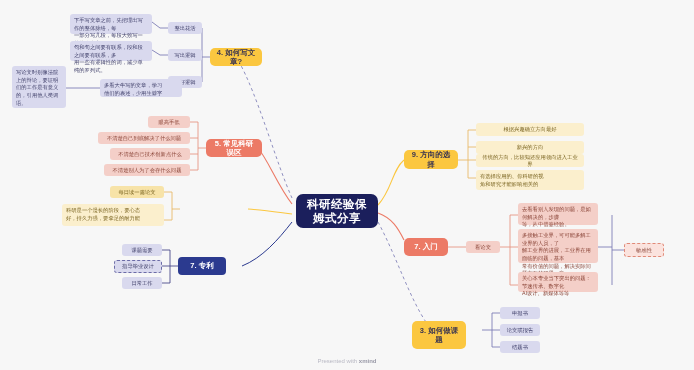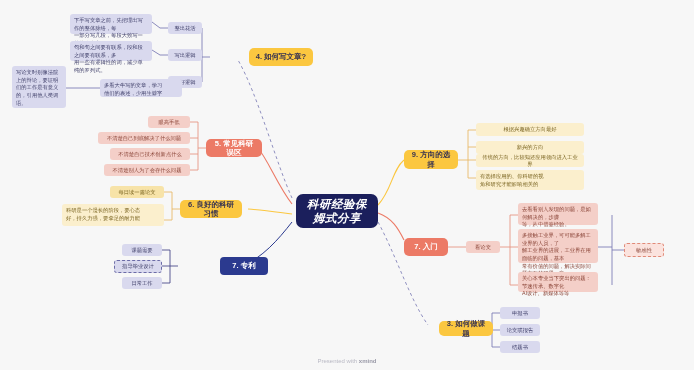--- a/index.html
+++ b/index.html
@@ -15,29 +15,28 @@
 
   .node{position:absolute;box-sizing:border-box;display:flex;align-items:center;justify-content:center;text-align:center;line-height:1.25;}
 
   
   .central{
     background:#1b1f5c;color:#ffffff;
     border-radius:7px;
     font-size:11.5px;font-weight:bold;
     padding:6px 8px;
     letter-spacing:.5px;
-    font-style:italic;
   }
 
   
   .b-yellow{background:#fbc740;color:#3a3550;border-radius:5px;font-size:7.5px;font-weight:bold;padding:4px 6px;}
   
   .b-salmon{background:#ec7a66;color:#ffffff;border-radius:5px;font-size:7.5px;font-weight:bold;padding:4px 6px;}
   
-  .b-navy{background:#2b3a8f;color:#ffffff;border-radius:4px;font-size:7.5px;font-weight:bold;padding:4px 6px;margin-left:42px;}
+  .b-navy{background:#2b3a8f;color:#ffffff;border-radius:4px;font-size:7.5px;font-weight:bold;padding:4px 6px;}
 
   
   .s-lav{background:#d9d9ee;color:#41416b;border-radius:3px;font-size:5.3px;padding:3px 4px;}
   .s-lav-dash{background:#d9d9ee;color:#41416b;border-radius:3px;font-size:5.3px;padding:3px 4px;border:1px dashed #6b6ba6;}
   .s-pink{background:#f4cfc8;color:#8a4437;border-radius:3px;font-size:5.3px;padding:3px 4px;}
   .s-pink-dash{background:#fbe3de;color:#8a4437;border-radius:3px;font-size:5.3px;padding:3px 4px;border:1px dashed #e08a78;}
   .s-yellow{background:#fbefcd;color:#7a6420;border-radius:3px;font-size:5.3px;padding:3px 4px;}
   .s-yellow-dk{background:#f7e3a8;color:#7a6420;border-radius:3px;font-size:5.3px;padding:3px 4px;}
 
   
@@ -124,26 +123,26 @@
   <div class="node s-pink para" style="left:518px;top:203px;width:80px;height:22px;white-space:pre-line;">去看看别人发现的问题，是如何解决的，步骤
 等，从中借鉴经验。</div>
   <div class="node s-pink para" style="left:518px;top:229px;width:80px;height:34px;white-space:pre-line;">多接触工业界，可可能多解工业界的人员，了
 解工业界的进展，工业界在用面临的问题，基本
 常有价值的问题，解决实际问题方面的积累，竞
 赛力和能大。</div>
   <div class="node s-pink para" style="left:518px;top:272px;width:80px;height:20px;white-space:pre-line;">关心本专业当下突出的问题：节速传承、数字化
 AI设计、新媒体等等</div>
   <div class="node s-pink-dash" style="left:624px;top:243px;width:40px;height:14px;">敏感性</div>
 
-  <div class="node b-yellow" style="left:439px;top:321px;width:54px;height:15px;">3. 如何做课题</div>
+  <div class="node b-yellow" style="left:412px;top:321px;width:54px;height:28px;">3. 如何做课题</div>
   <div class="node s-lav" style="left:500px;top:307px;width:40px;height:12px;">申报书</div>
   <div class="node s-lav" style="left:500px;top:324px;width:40px;height:12px;">论文或报告</div>
   <div class="node s-lav" style="left:500px;top:341px;width:40px;height:12px;">结题书</div>
 
-  <div class="node b-yellow" style="left:210px;top:48px;width:64px;height:18px;margin-left:39px;">4. 如何写文章?</div>
+  <div class="node b-yellow" style="left:210px;top:48px;width:52px;height:18px;">4. 如何写文章?</div>
   <div class="node s-lav" style="left:168px;top:22px;width:34px;height:12px;">整出花活</div>
   <div class="node s-lav" style="left:168px;top:49px;width:34px;height:12px;">写出逻辑</div>
   <div class="node s-lav" style="left:168px;top:76px;width:34px;height:12px;">写好逻辑</div>
   <div class="node s-lav para" style="left:70px;top:14px;width:82px;height:20px;white-space:pre-line;">下手写文章之前，先把理出写作的整体脉络，每
 一部分写几段，每段大致写一些什么内容。</div>
   <div class="node s-lav para" style="left:70px;top:41px;width:82px;height:20px;white-space:pre-line;">句和句之间要有联系，段和段之间要有联系，多
 用一些有逻辑性的词，减少单纯的罗列式。</div>
   <div class="node s-lav para" style="left:100px;top:79px;width:82px;height:18px;white-space:pre-line;">多看大牛写的文章，学习
 他们的表述，少用生僻字</div>
   <div class="node s-lav para" style="left:12px;top:66px;width:54px;height:42px;white-space:pre-line;">写论文时别像法院
@@ -151,21 +150,20 @@
 们的工作是有意义
 的，引用他人类词
 语。</div>
 
   <div class="node b-salmon" style="left:206px;top:139px;width:56px;height:18px;">5. 常见科研误区</div>
   <div class="node s-pink" style="left:148px;top:116px;width:42px;height:12px;">眼高手低</div>
   <div class="node s-pink" style="left:98px;top:132px;width:92px;height:12px;">不清楚自己到底解决了什么问题</div>
   <div class="node s-pink" style="left:110px;top:148px;width:80px;height:12px;">不清楚自己技术创新点什么</div>
   <div class="node s-pink" style="left:104px;top:164px;width:86px;height:12px;">不清楚别人为了会存什么问题</div>
 
-  <div class="node b-yellow" style="left:180px;top:200px;width:62px;height:18px;">6. 良好的科研习惯</div>
   <div class="node s-yellow-dk" style="left:110px;top:186px;width:54px;height:12px;">每日读一篇论文</div>
   <div class="node s-yellow para" style="left:62px;top:204px;width:102px;height:22px;white-space:pre-line;">科研是一个漫长的阶段，要心态
 好，持久力强，要拿足的耐力能</div>
 
   <div class="node b-navy" style="left:178px;top:257px;width:48px;height:18px;">7. 专利</div>
   <div class="node s-lav" style="left:122px;top:244px;width:40px;height:12px;">课题需要</div>
   <div class="node s-lav-dash" style="left:114px;top:260px;width:48px;height:13px;">指导毕业设计</div>
   <div class="node s-lav" style="left:122px;top:277px;width:40px;height:12px;">日常工作</div>
 
   <div class="footer">

